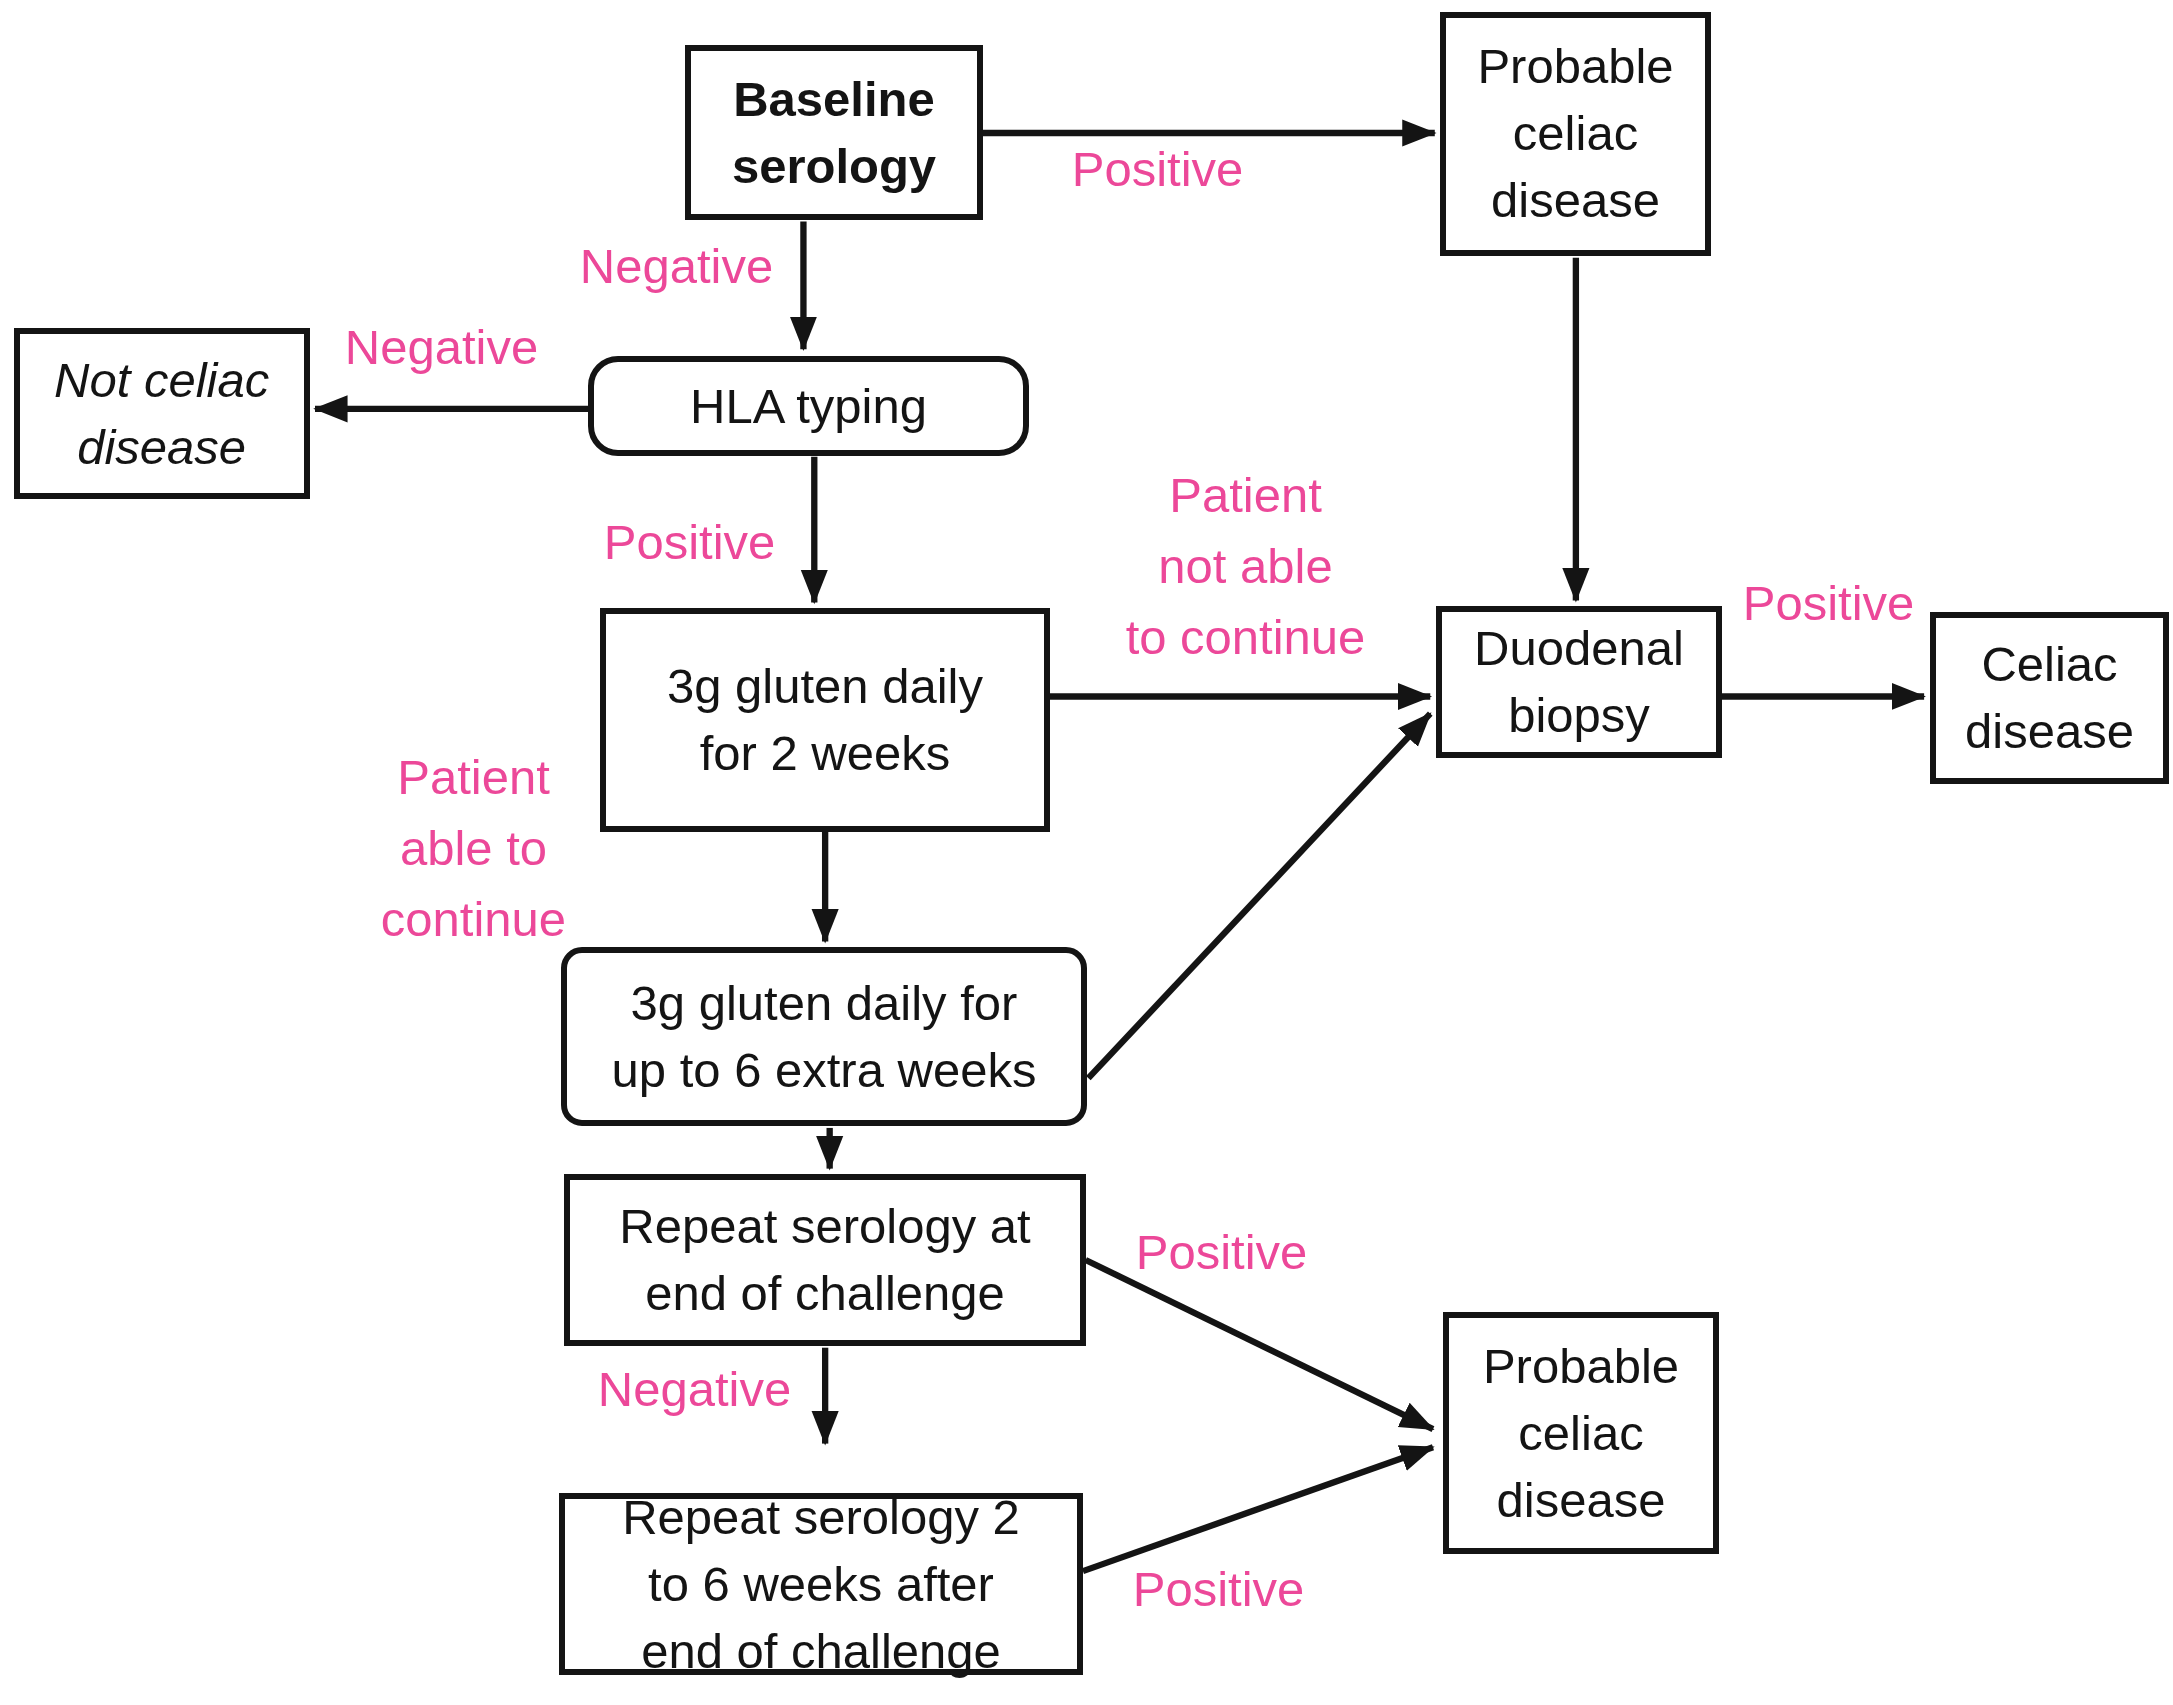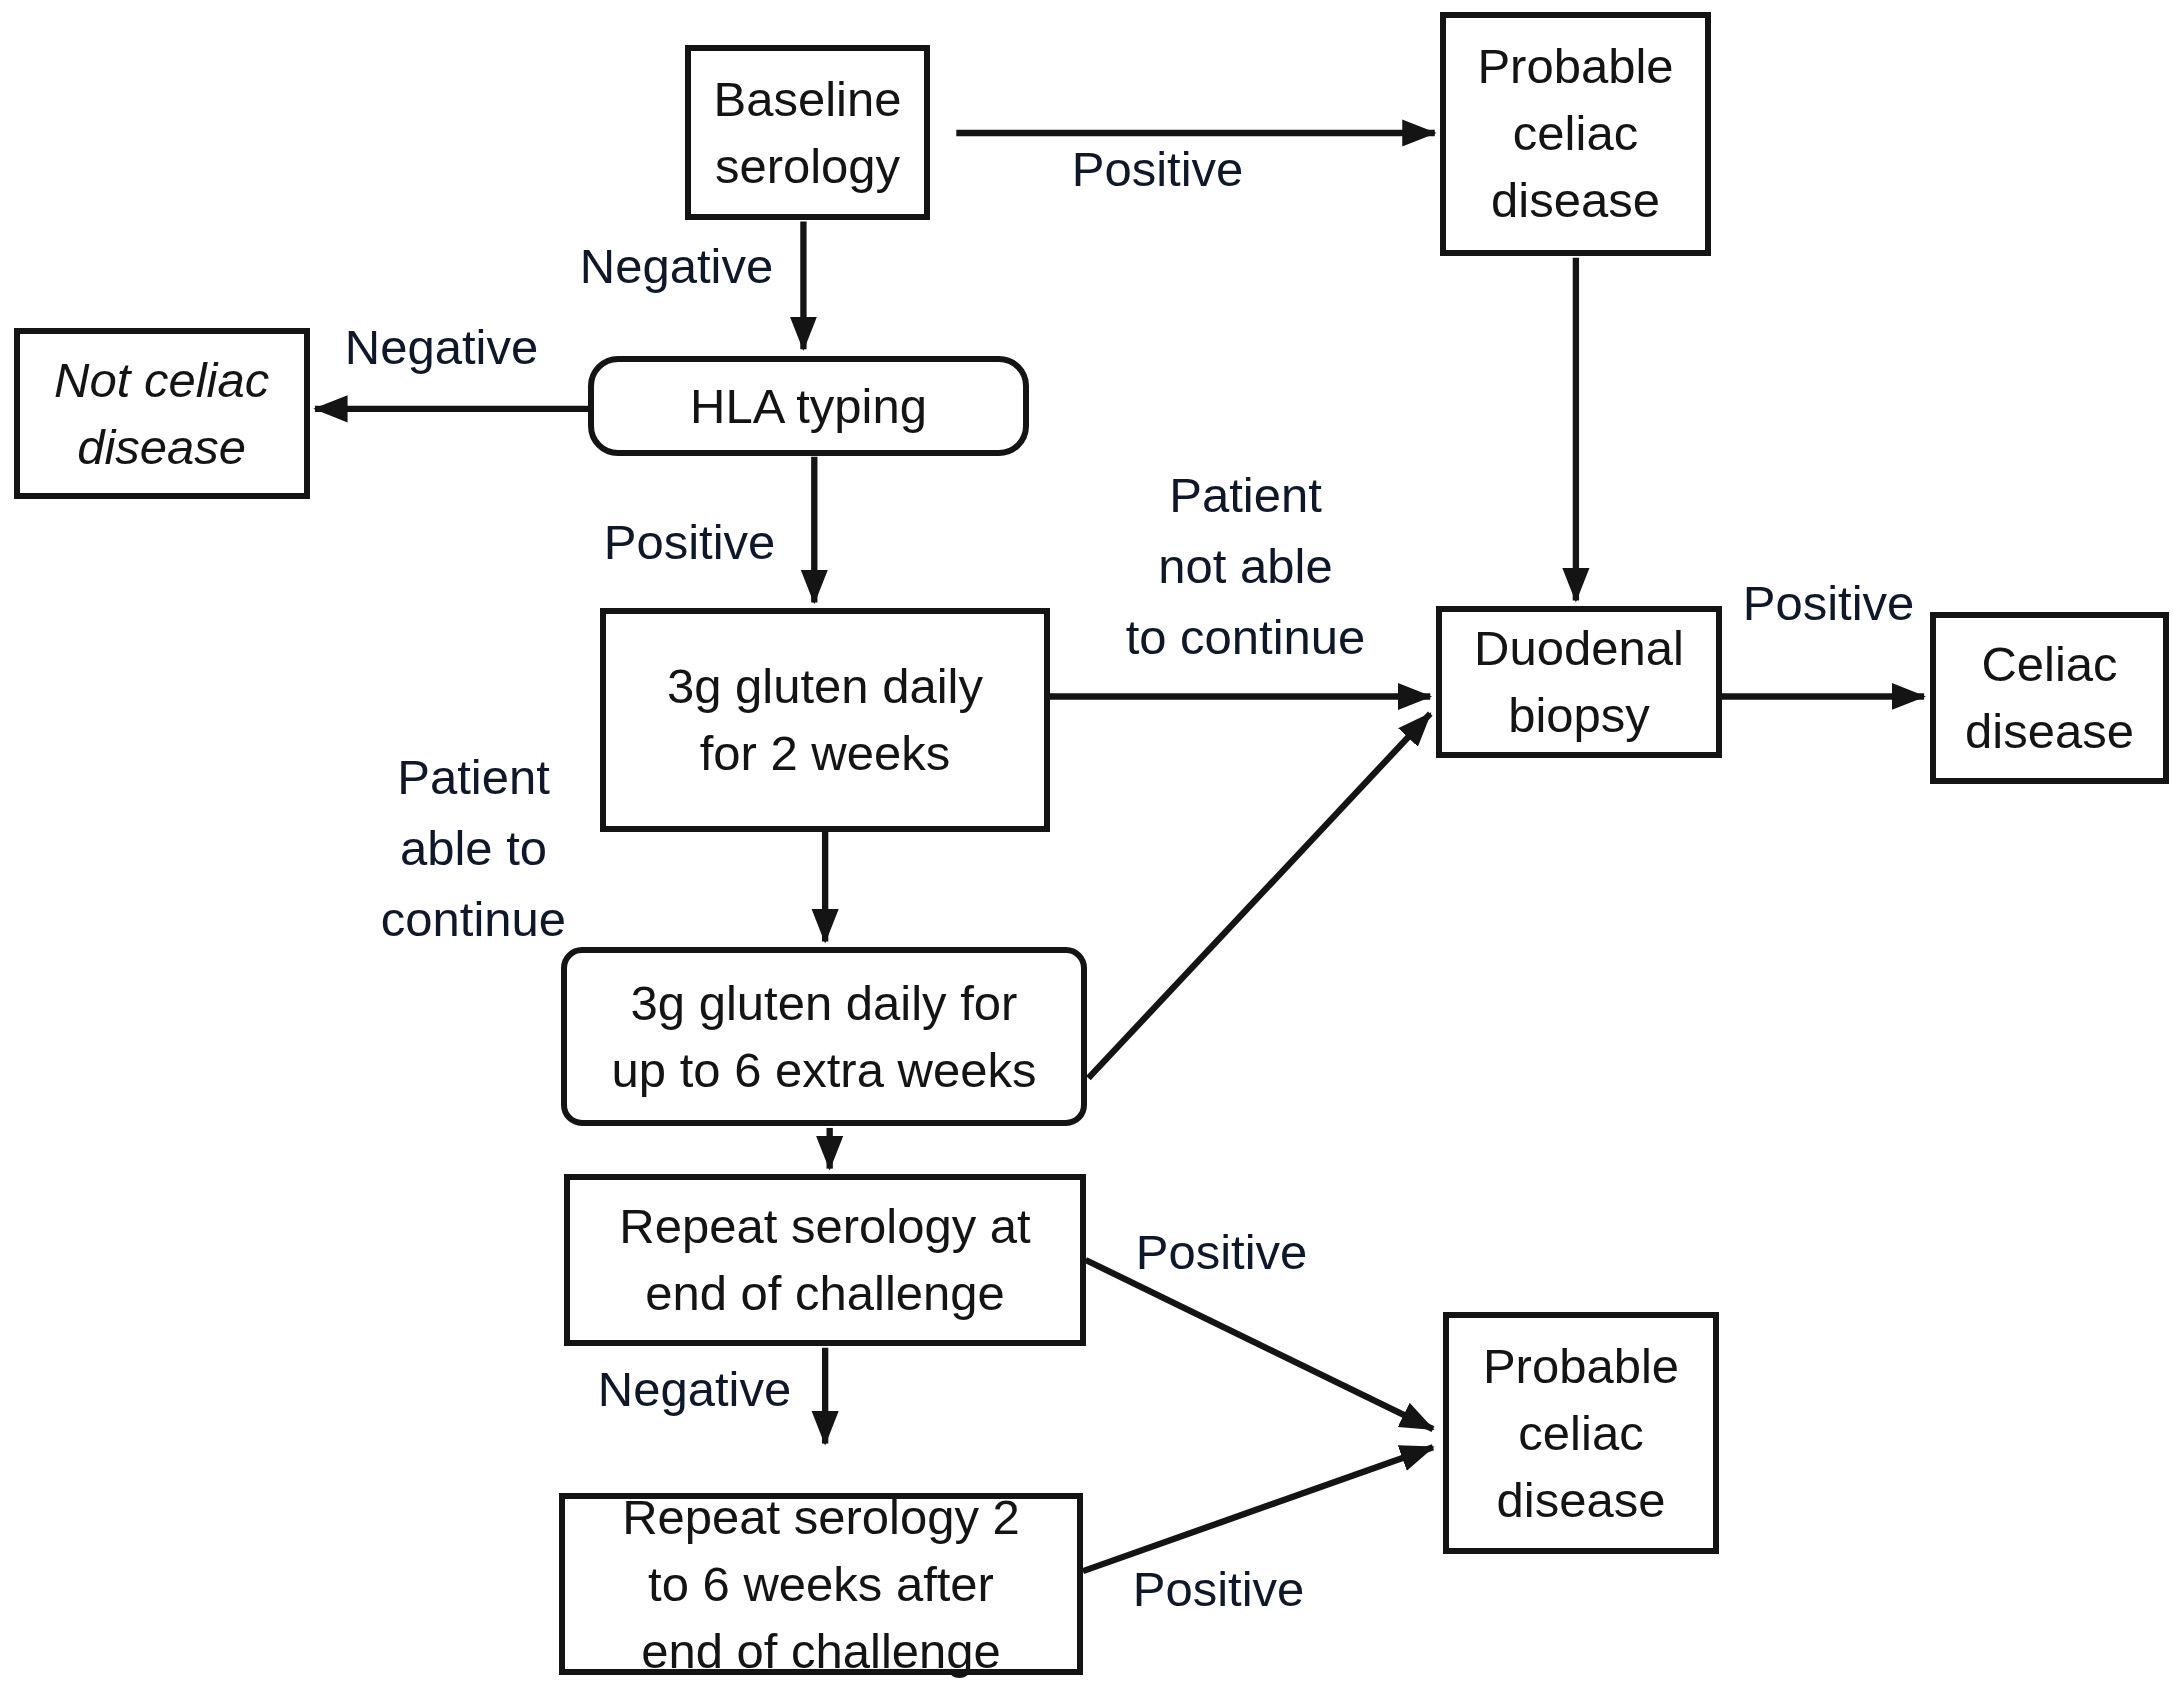--- a/index.html
+++ b/index.html
@@ -28,21 +28,21 @@
     font-size: 49px;
     line-height: 67px;
     color: #141414;
   }
   .edge-label {
     position: absolute;
     text-align: center;
     white-space: pre-line;
     font-size: 49px;
     line-height: 71px;
-    color: #0f172a;
+    color: #ec4899;
   }
   svg.edges {
     position: absolute;
     left: 0;
     top: 0;
     width: 2174px;
     height: 1705px;
   }
   svg.edges line {
     stroke: #141414;
@@ -68,21 +68,21 @@
     <line x1="1742" y1="285" x2="1742" y2="664" marker-end="url(#arr)"></line>
     <line x1="1903" y1="770" x2="2127" y2="770" marker-end="url(#arr)"></line>
     <line x1="912" y1="864" x2="912" y2="1041" marker-end="url(#arr)"></line>
     <line x1="1203" y1="1192" x2="1581" y2="789" marker-end="url(#arr)"></line>
     <line x1="917" y1="1247" x2="917" y2="1292" marker-end="url(#arr)"></line>
     <line x1="1200" y1="1393" x2="1584" y2="1580" marker-end="url(#arr)"></line>
     <line x1="912" y1="1490" x2="912" y2="1596" marker-end="url(#arr)"></line>
     <line x1="1197" y1="1737" x2="1584" y2="1600" marker-end="url(#arr)"></line>
   </svg>
 
-  <div class="node" style="left:685px;  top:45px;   width:245px; height:175px;">Baseline
+  <div class="node" style="left:685px;  top:45px;   width:298px; height:175px;font-weight:bold;">Baseline
 serology</div>
   <div class="node" style="left:1440px; top:11.8px;   width:271px; height:244px;">Probable
 celiac
 disease</div>
   <div class="node" style="left:13.6px;   top:328px;  width:296px; height:171px;font-style:italic;">Not celiac
 disease</div>
   <div class="node" style="left:588px;  top:356px;  width:441px; height:100px;border-radius:30px;">HLA typing</div>
   <div class="node" style="left:600px;  top:608px;  width:450px; height:224px;">3g gluten daily
 for 2 weeks</div>
   <div class="node" style="left:1436px; top:606px;  width:286px; height:152px;">Duodenal

